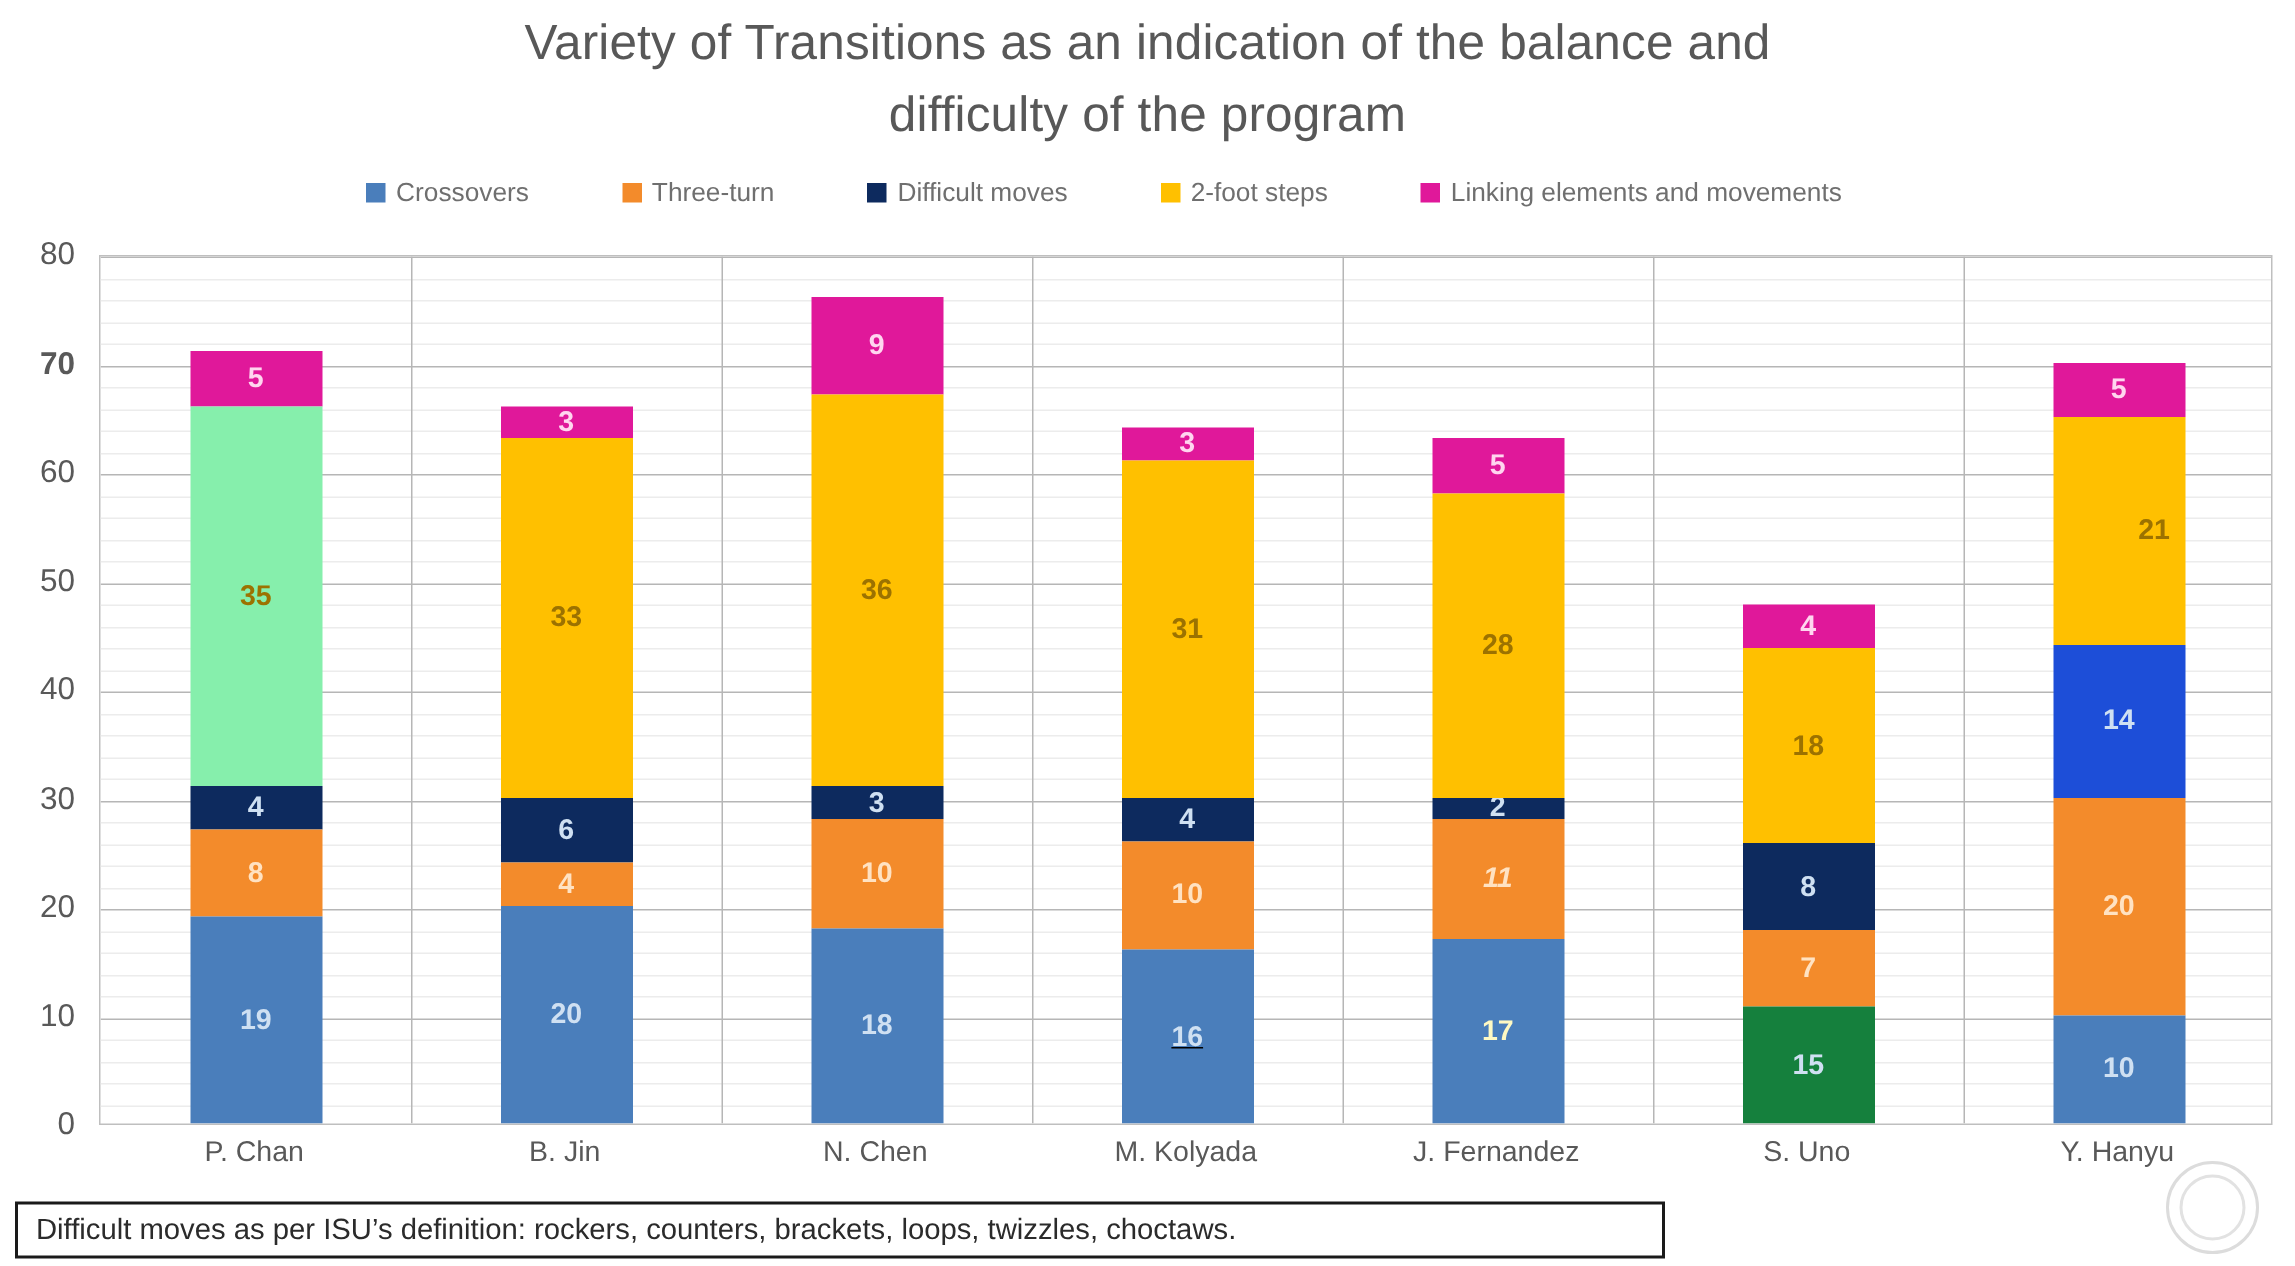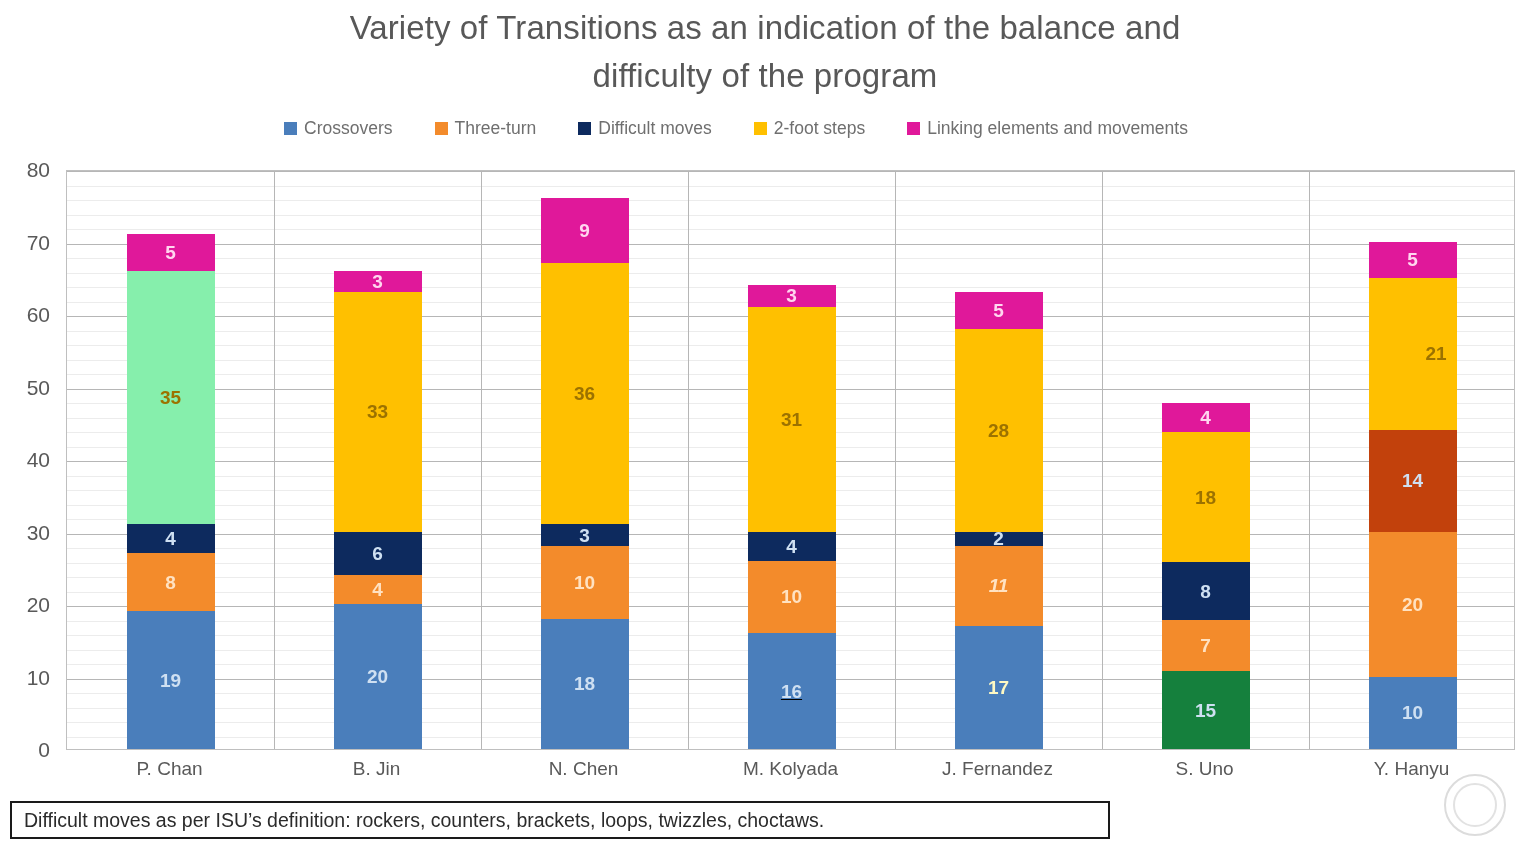--- a/index.html
+++ b/index.html
@@ -30,21 +30,21 @@
   }
 
   
   #legend {
     position: absolute;
     left: 0;
     top: 118px;
     width: 1472px;
     display: flex;
     justify-content: center;
-    gap: 42px;
+    gap: 62px;
   }
   .legend-item {
     display: flex;
     align-items: center;
     gap: 7px;
   }
   .legend-swatch {
     width: 13px;
     height: 13px;
     flex: 0 0 auto;
@@ -229,21 +229,21 @@
 
 <div id="plot-wrap">
   <div id="y-axis">
       <div class="y-tick" style="top: 590px;">0</div>
       <div class="y-tick" style="top: 517.5px;">10</div>
       <div class="y-tick" style="top: 445px;">20</div>
       <div class="y-tick" style="top: 372.5px;">30</div>
       <div class="y-tick" style="top: 300px;">40</div>
       <div class="y-tick" style="top: 227.5px;">50</div>
       <div class="y-tick" style="top: 155px;">60</div>
-      <div class="y-tick" style="top: 82.5px;">70</div>
+      <div class="y-tick" style="top: 82.5px; font-weight: bold;">70</div>
       <div class="y-tick" style="top: 10px;">80</div>
     </div>
 
   <div id="plot-area">
     <div id="gridlines">
         <div class="gridline minor" style="top: 565.5px;"></div>
         <div class="gridline minor" style="top: 551px;"></div>
         <div class="gridline minor" style="top: 536.5px;"></div>
         <div class="gridline minor" style="top: 522px;"></div>
         <div class="gridline major" style="top: 507.5px;"></div>
@@ -394,21 +394,21 @@
             <span class="seg-label" style="color: rgb(255, 214, 239);">4</span>
           </div>
         </div>
         <div class="bar-col" style="left: 1301.5px; width: 88px;">
           <div class="seg" style="height: 72.5px; background: rgb(74, 126, 187);">
             <span class="seg-label" style="color: rgb(207, 224, 242);">10</span>
           </div>
           <div class="seg" style="height: 145px; background: rgb(243, 139, 43);">
             <span class="seg-label" style="color: rgb(255, 226, 194);">20</span>
           </div>
-          <div class="seg" style="height: 101.5px; background: #c2410c;">
+          <div class="seg" style="height: 101.5px; background: #1d4ed8;">
             <span class="seg-label" style="color: rgb(207, 224, 242);">14</span>
           </div>
           <div class="seg" style="height: 152.25px; background: rgb(255, 192, 0);">
             <span class="seg-label" style="color: rgb(156, 114, 0); margin-left: 47px;">21</span>
           </div>
           <div class="seg" style="height: 36.25px; background: rgb(224, 24, 154);">
             <span class="seg-label" style="color: rgb(255, 214, 239);">5</span>
           </div>
         </div>
       </div>

